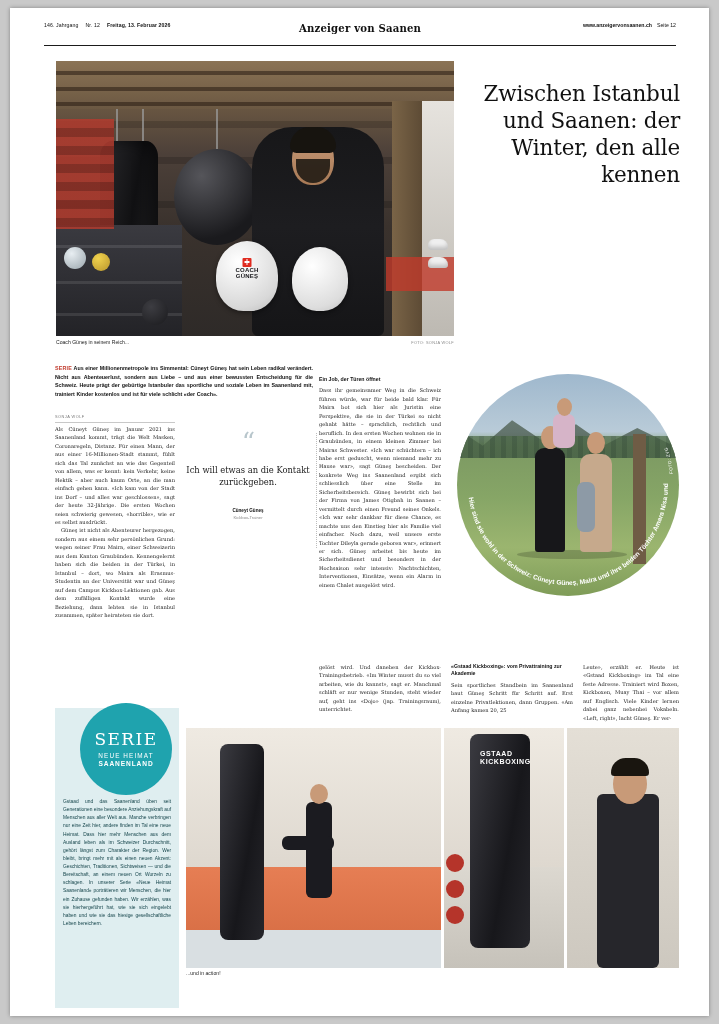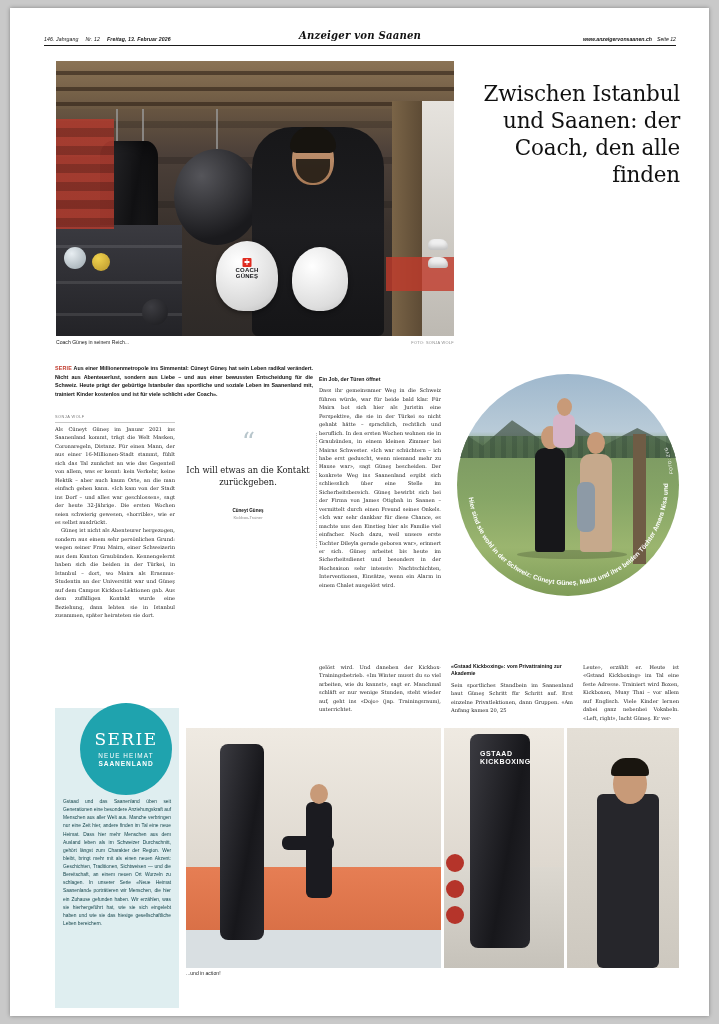--- a/index.html
+++ b/index.html
@@ -10,21 +10,21 @@
   }
   .page{
     position:absolute;left:10px;top:8px;width:699px;height:1008px;
     background:#ffffff;
     box-shadow:0 0 4px rgba(0,0,0,.35);
     overflow:hidden;
   }
   
   .masthead{
     position:absolute;left:34px;top:14px;width:632px;height:20px;
-    display:flex;align-items:flex-end;font-style:italic;
+    display:flex;align-items:flex-start;
   }
   .mh-left{font-size:5.2px;color:#111;letter-spacing:.1px;display:flex;gap:7px;align-items:baseline;}
   .mh-left .jg{font-weight:400;}
   .mh-left .nr{font-weight:400;}
   .mh-left .dt{font-weight:bold;}
   .mh-center{
     position:absolute;left:0;right:0;text-align:center;
     font-family:"DejaVu Serif",serif;font-weight:bold;
     font-size:11px;color:#111;letter-spacing:.2px;
     transform:scaleX(.92);
@@ -323,21 +323,21 @@
       <div class="logo">COACH GÜNEŞ</div>
     </div>
     <div class="glove" style="left:236px;top:186px;width:56px;height:64px;background:radial-gradient(circle at 36% 30%,#ffffff,#ddd 72%,#bdbdbd)"></div>
   </div>
 
   <div class="cap-row">
     <div class="cap">Coach Güneş in seinem Reich...</div>
     <div class="credit">FOTO: SONJA WOLF</div>
   </div>
 
-  <div class="headline">Zwischen Istanbul und Saanen: der Coach, den alle finden</div>
+  <div class="headline">Zwischen Istanbul und Saanen: der Winter, den alle kennen</div>
 
   <div class="lead">
     <span class="kicker">SERIE</span>
     <span>Aus einer Millionenmetropole ins Simmental: Cüneyt Güneş hat sein Leben radikal verändert. Nicht aus Abenteuerlust, sondern aus Liebe – und aus einer bewussten Entscheidung für die Schweiz. Heute prägt der gebürtige Istanbuler das sportliche und soziale Leben im Saanenland mit, trainiert Kinder kostenlos und ist für viele schlicht «der Coach».</span>
   </div>
   <div class="byline">SONJA WOLF</div>
 
   <div class="col c1">
     <p class="first">Als Cüneyt Güneş im Januar 2021 ins Saanenland kommt, trägt die Welt Masken, Coronaregeln, Distanz. Für einen Mann, der aus einer 16-Millionen-Stadt stammt, fühlt sich das Tal zunächst an wie das Gegenteil von allem, was er kennt: kein Verkehr, keine Hektik – aber auch kaum Orte, an die man einfach gehen kann. «Ich kam von der Stadt ins Dorf – und alles war geschlossen», sagt der heute 32-Jährige. Die ersten Wochen seien schwierig gewesen, «horrible», wie er es selbst ausdrückt.</p>
     <p>Güneş ist nicht als Abenteurer hergezogen, sondern aus einem sehr persönlichen Grund: wegen seiner Frau Maira, einer Schweizerin aus dem Kanton Graubünden. Kennengelernt haben sich die beiden in der Türkei, in Istanbul – dort, wo Maira als Erasmus-Studentin an der Universität war und Güneş auf dem Campus Kickbox-Lektionen gab. Aus dem zufälligen Kontakt wurde eine Beziehung, dann lebten sie in Istanbul zusammen, später heirateten sie dort.</p>

